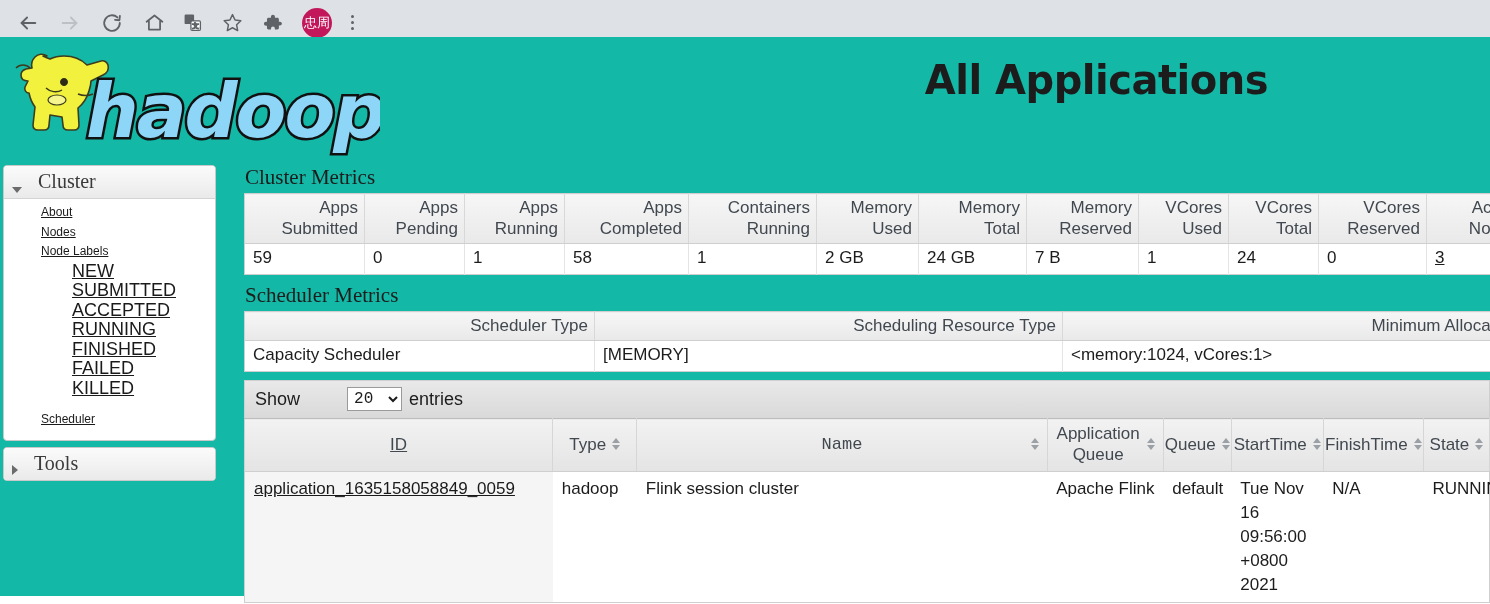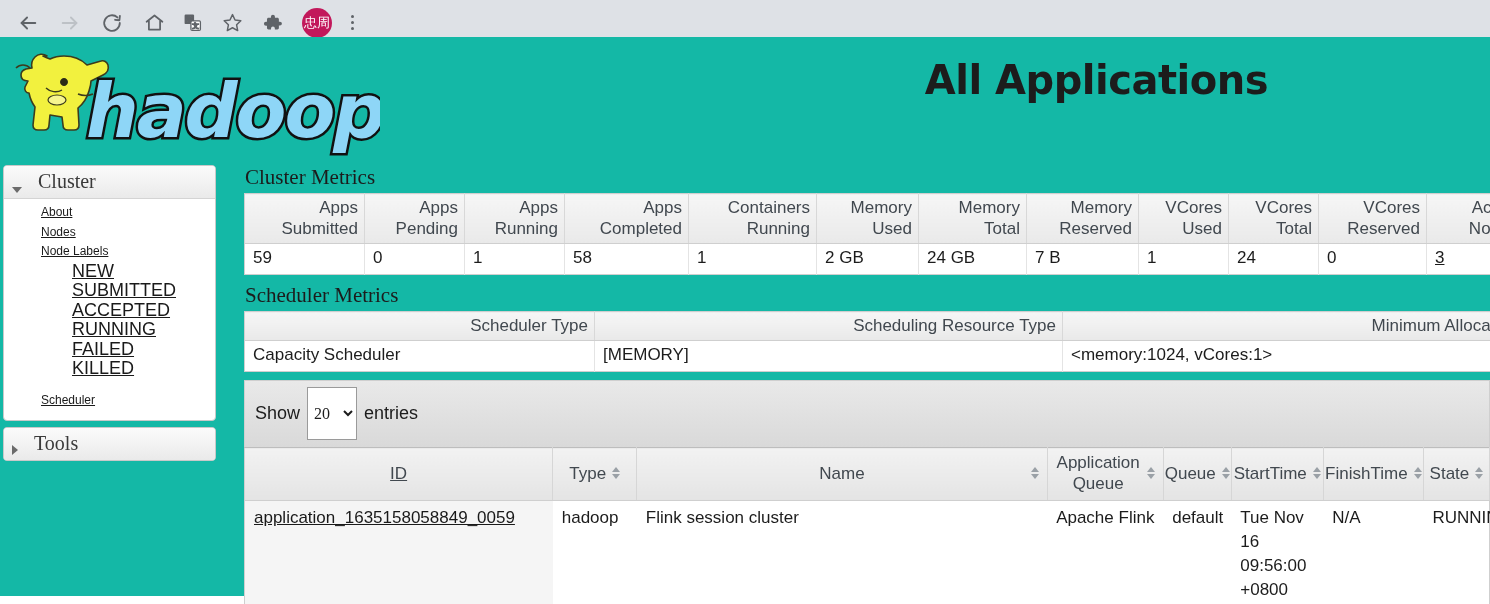--- a/index.html
+++ b/index.html
@@ -140,22 +140,22 @@
   
   #apps-panel { margin-top: 8px; width: 1246px; }
   #apps-toolbar {
     background: linear-gradient(#e9e9e9,#d9d9d9);
     border: 1px solid #cfcfcf; border-bottom: none;
     padding: 6px 10px 7px 10px;
     font-size: 18px; color: #1c1c1c;
     display: flex; align-items: center; gap: 7px;
   }
   #entries-select {
-    font-size: 16px; font-family: Liberation Serif, serif;
-    padding: 16px 2px; border: 1px solid #9a9a9a; background:#fff; color:#1c1c1c;
+    font-size: 16px; font-family: Liberation Mono, monospace;
+    padding: 1px 2px; border: 1px solid #9a9a9a; background:#fff; color:#1c1c1c;margin-left:40px;
   }
   #apps-table { width: 1246px; border: 1px solid #cfcfcf; border-top:1px solid #bdbdbd; background:#fff;}
   #apps-table th {
     background: linear-gradient(#f2f2f2,#e4e4e4);
     border-right: 1px solid #d6d6d6;
     border-bottom: 1px solid #cfcfcf;
     font-weight: normal; font-size: 17px; color: #41484f;
     padding: 4px 8px 6px 8px; vertical-align: middle;
     line-height: 21px; text-align: center;
     position: relative;
@@ -263,20 +263,21 @@
         <span>Cluster</span>
       </div>
       <div class="nav-body">
         <a class="nav-link" href="#">About</a>
         <a class="nav-link" href="#">Nodes</a>
         <a class="nav-link" href="#">Node Labels</a>
         <a class="nav-link sub" href="#">NEW</a>
         <a class="nav-link sub" href="#">SUBMITTED</a>
         <a class="nav-link sub" href="#">ACCEPTED</a>
         <a class="nav-link sub" href="#">RUNNING</a>
+        <a class="nav-link sub" href="#">FINISHED</a>
         <a class="nav-link sub" href="#">FAILED</a>
         <a class="nav-link sub" href="#">KILLED</a>
         <div class="nav-gap"></div>
         <a class="nav-link" href="#">Scheduler</a>
       </div>
     </div>
 
     <div class="nav-block">
       <div class="nav-head collapsed">
         <span class="tri tri-right"></span>
@@ -393,21 +394,21 @@
             <th>
               <span class="th-inner">
                   <span>Type</span>
               <span class="sort-both">
                     <i class="up"></i>
                     <i class="dn"></i>
                   </span>
                 </span>
             </th>
             <th>
-              <span class="th-inner" style="justify-content:space-between;">
+              <span class="th-inner" style="justify-content:space-between;font-family:Liberation Mono, monospace;">
                   <span style="flex:1"></span>
                   <span>Name</span>
                   <span style="flex:1;display:flex;justify-content:flex-end;">
               <span class="sort-both">
                       <i class="up"></i>
                       <i class="dn"></i>
                     </span>
                   </span>
                 </span>
             </th>

